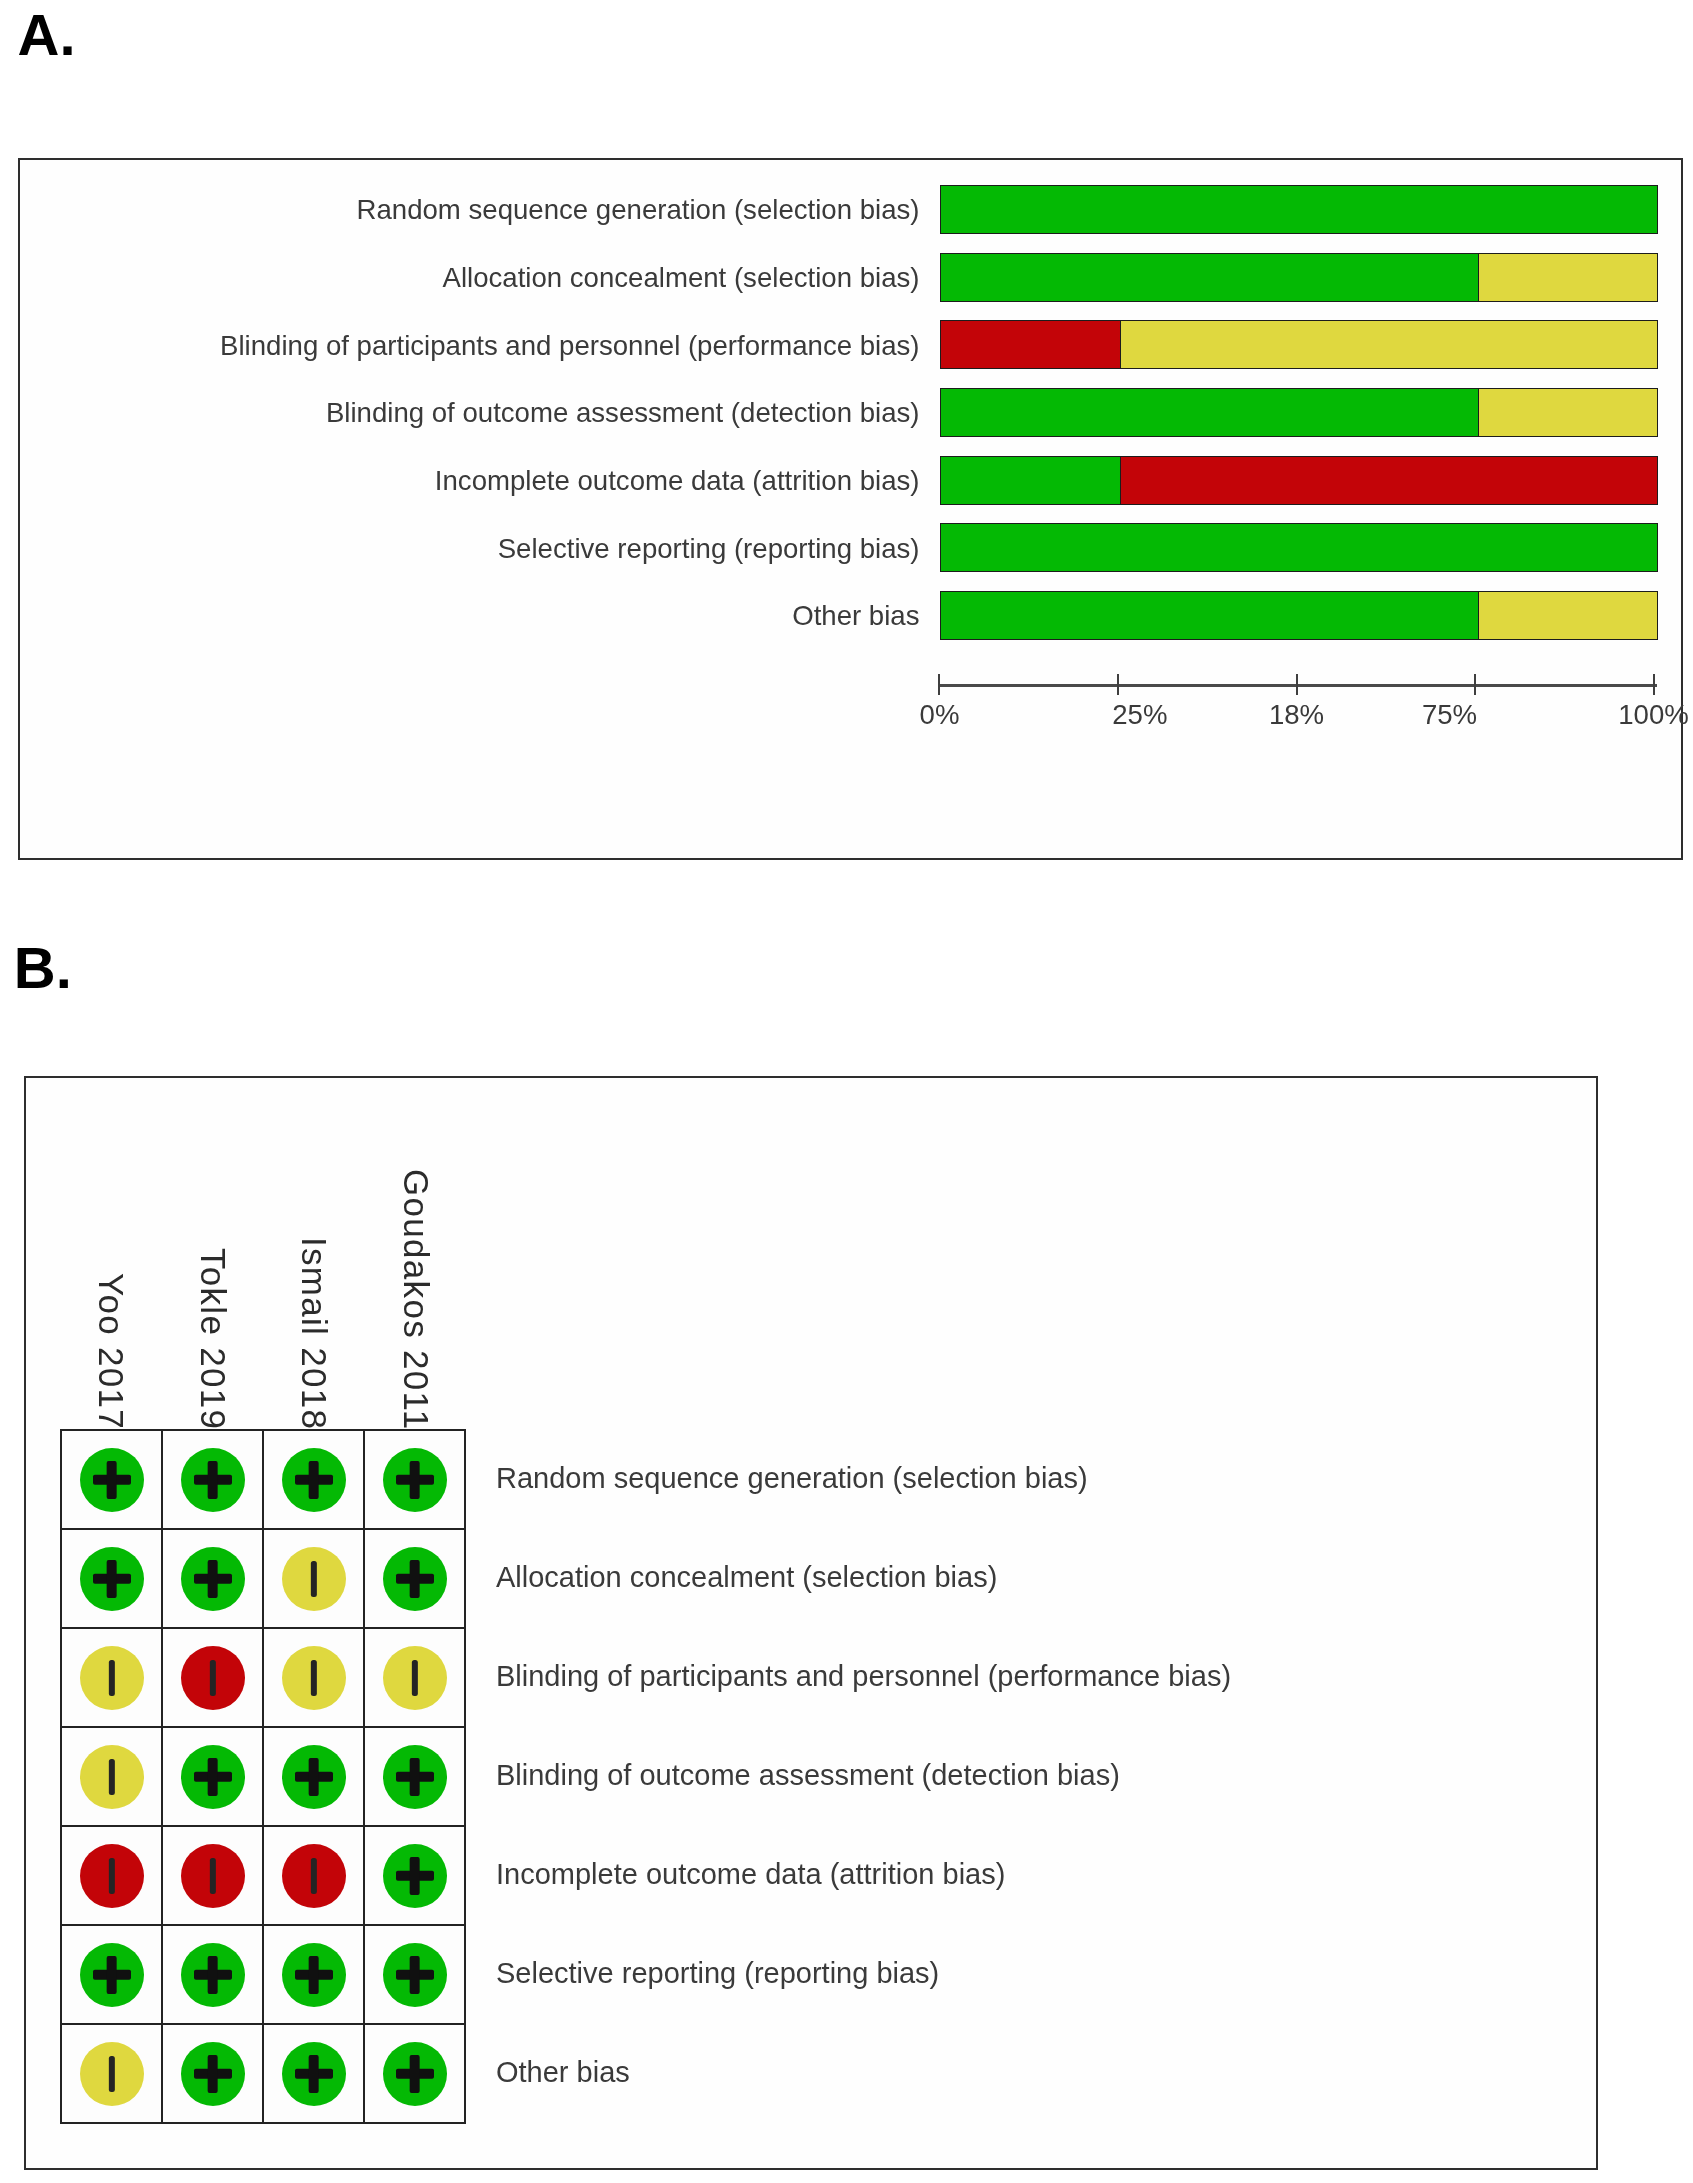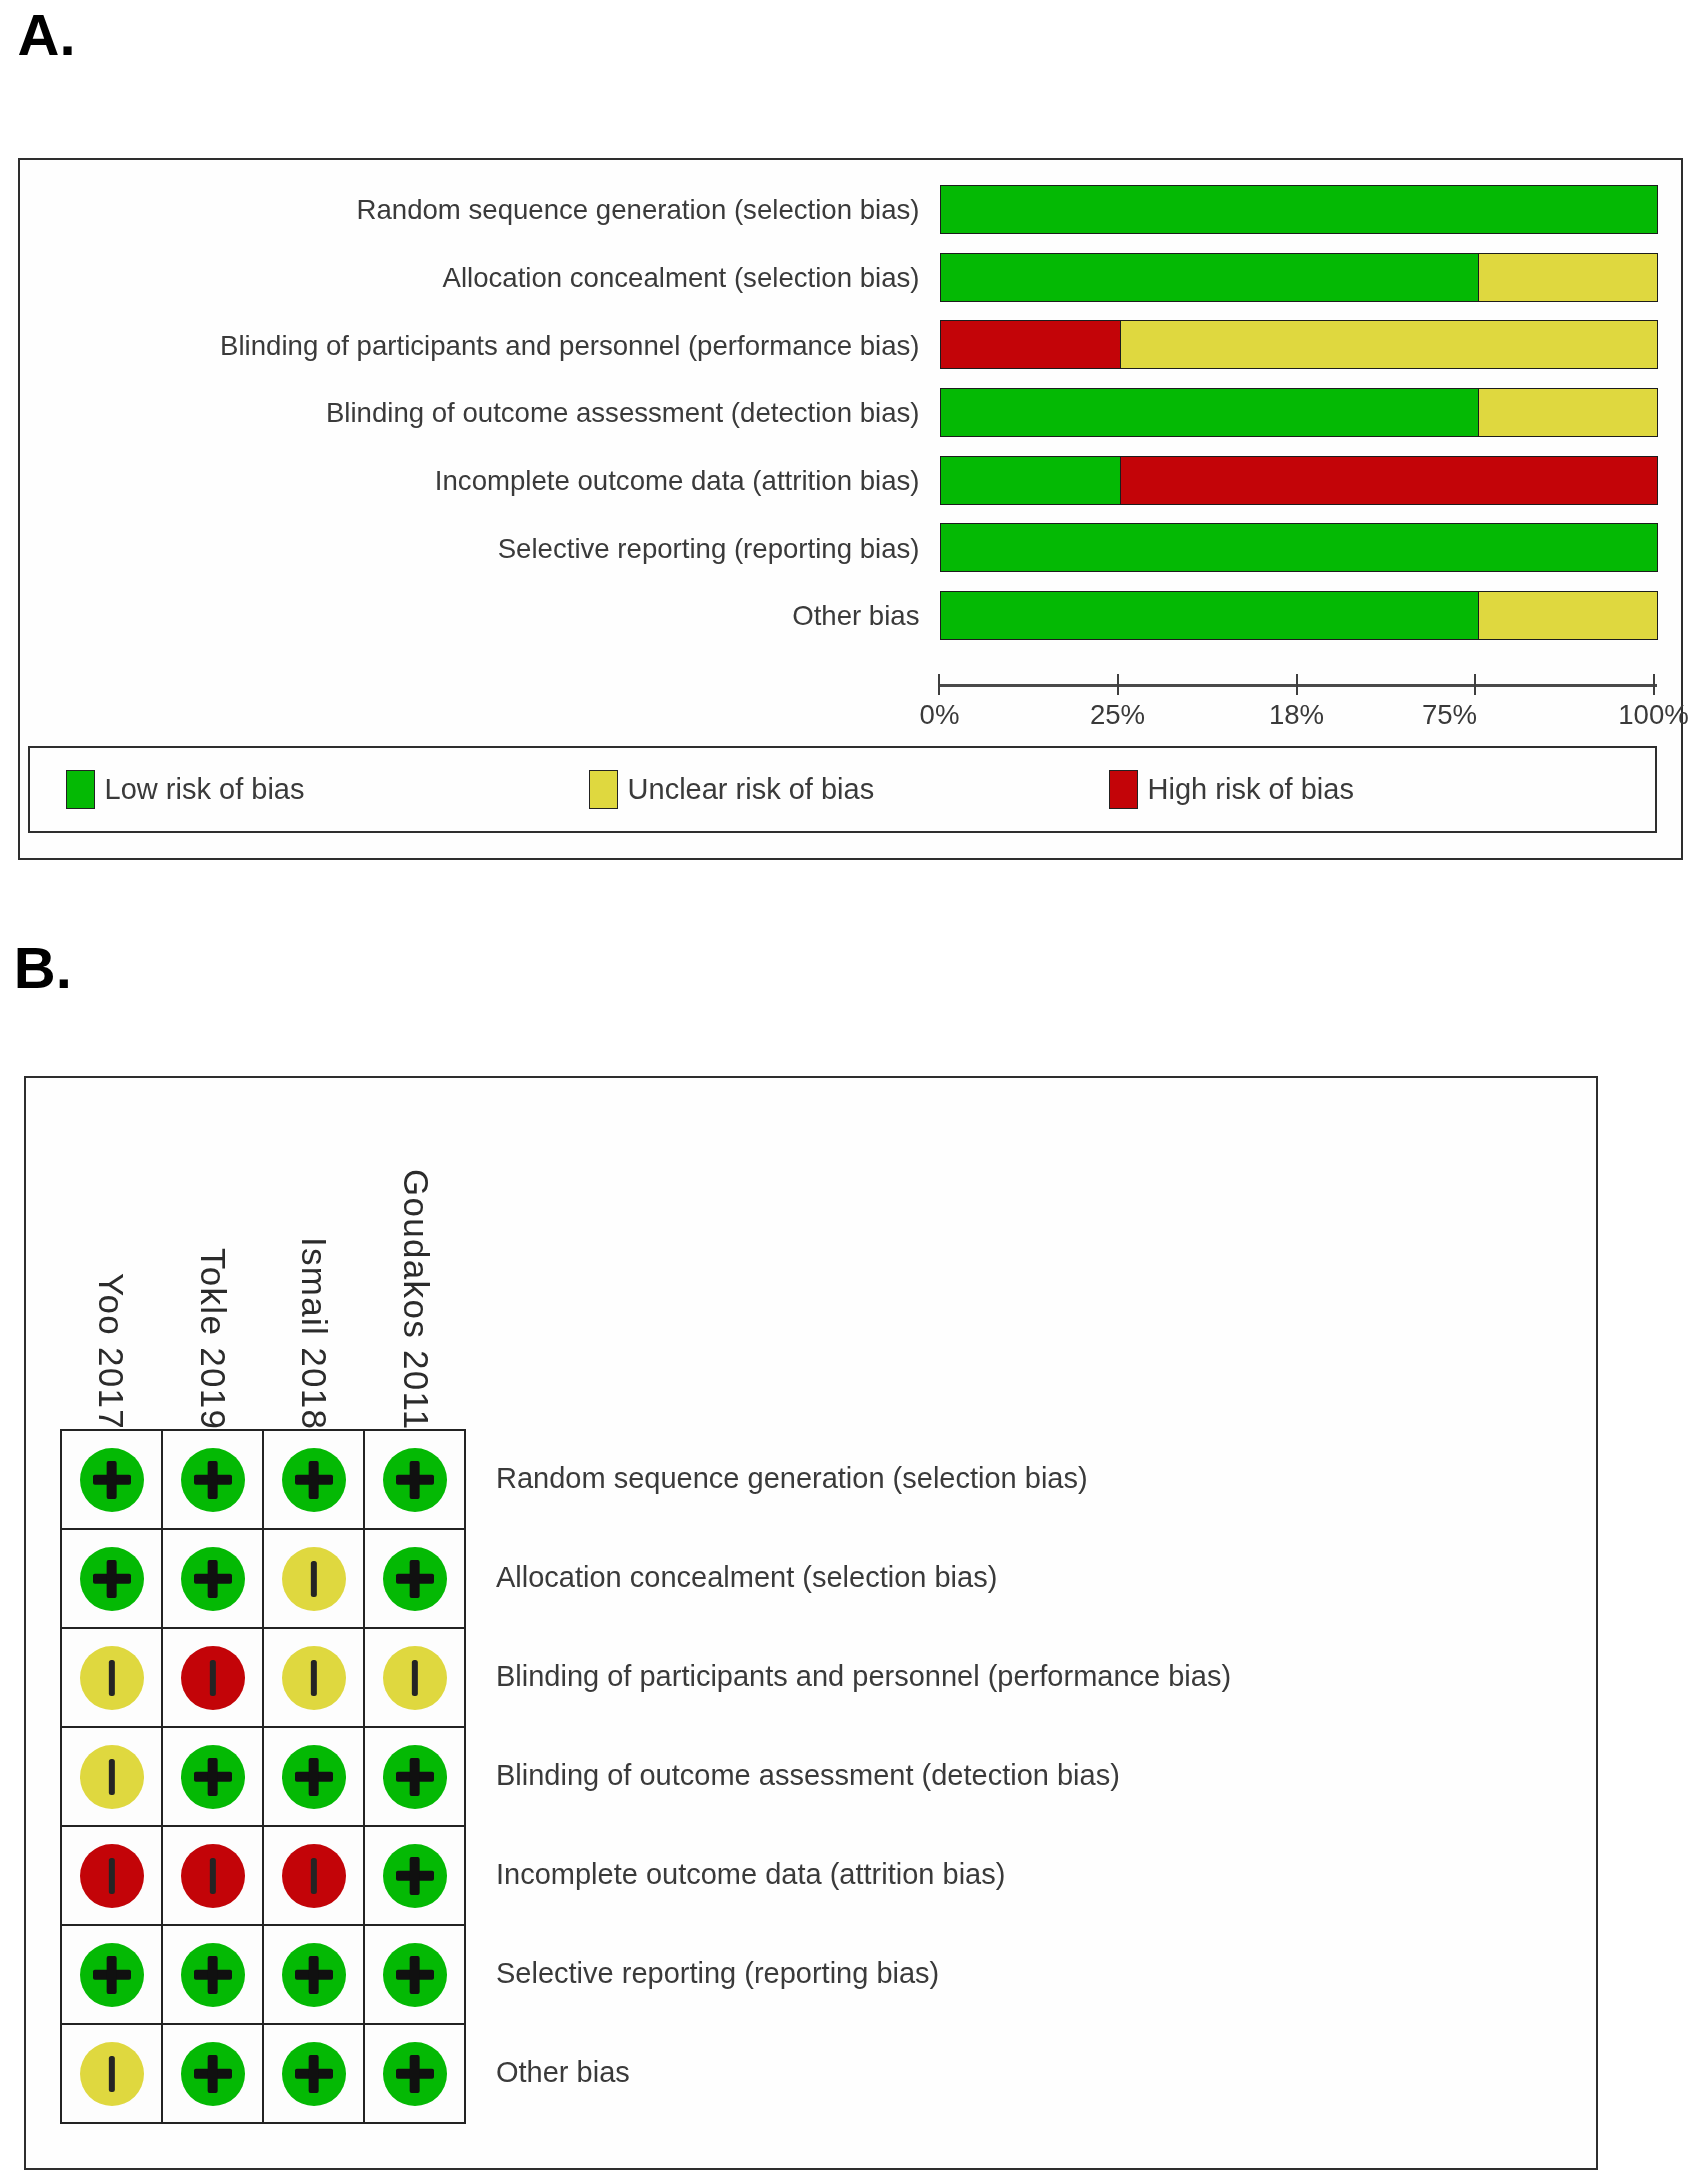--- a/index.html
+++ b/index.html
@@ -111,41 +111,27 @@
         <div class="a-bar" style="top: 431px;">
           <div class="a-seg" style="width: 75%; background: rgb(4, 185, 4);"></div>
           <div class="a-seg" style="width: 25%; background: rgb(223, 216, 63);"></div>
         </div>
       </div>
     <div class="a-axis-line"></div>
     <div>
         <div class="a-tick" style="left: 918px;"></div>
         <div class="a-tick-label" style="left: 870px;">0%</div>
         <div class="a-tick" style="left: 1097px;"></div>
-        <div class="a-tick-label" style="left: 1048px;">25%</div>
+        <div class="a-tick-label" style="left: 1048px; text-align: right;">25%</div>
         <div class="a-tick" style="left: 1276px;"></div>
         <div class="a-tick-label" style="left: 1227px;">18%</div>
         <div class="a-tick" style="left: 1454px;"></div>
         <div class="a-tick-label" style="left: 1380px;">75%</div>
         <div class="a-tick" style="left: 1633px;"></div>
         <div class="a-tick-label" style="left: 1584px;">100%</div>
-      </div>
-    <div id="legend-box">
-        <div class="legend-entry" style="left: 36px;">
-          <div class="legend-swatch" style="background: rgb(4, 185, 4);"></div>
-          <div class="legend-label">Low risk of bias</div>
-        </div>
-        <div class="legend-entry" style="left: 559px;">
-          <div class="legend-swatch" style="background: rgb(223, 216, 63);"></div>
-          <div class="legend-label">Unclear risk of bias</div>
-        </div>
-        <div class="legend-entry" style="left: 1079px;">
-          <div class="legend-swatch" style="background: rgb(195, 4, 8);"></div>
-          <div class="legend-label">High risk of bias</div>
-        </div>
       </div>
   </div>
 
   <div class="panel-letter" style="left:13.8px;top:936px;">B.</div>
 
   <div class="panel-box" id="panel-b-box">
     <div>
         <div class="b-header" style="left: 65px; bottom: 738px;">Yoo 2017</div>
         <div class="b-header" style="left: 167px; bottom: 738px;">Tokle 2019</div>
         <div class="b-header" style="left: 268px; bottom: 738px;">Ismail 2018</div>

